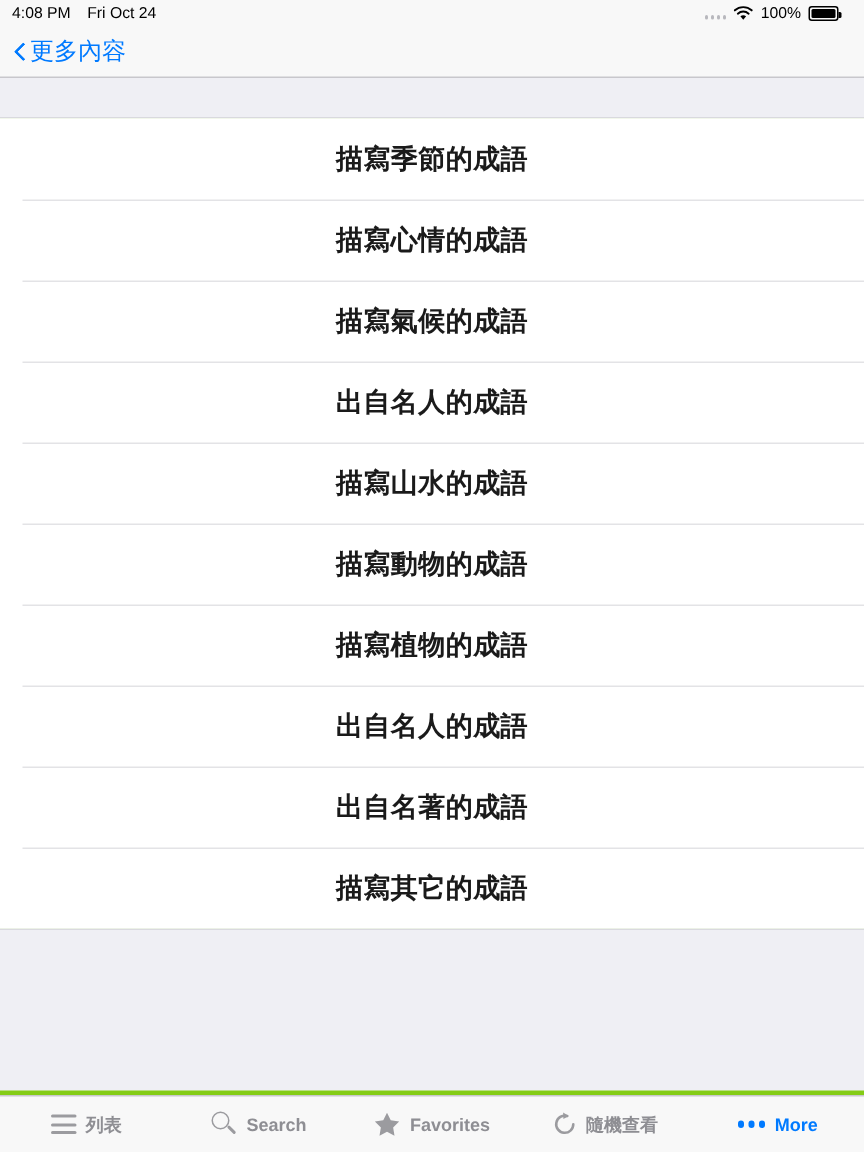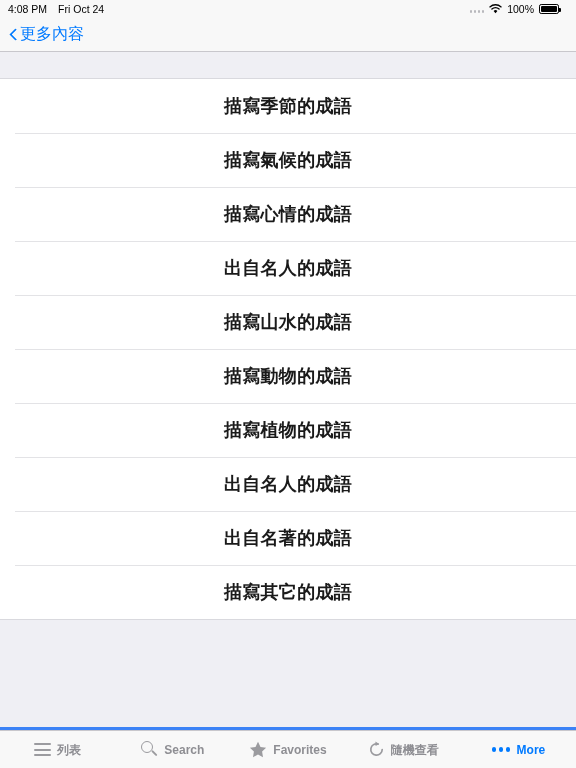--- a/index.html
+++ b/index.html
@@ -75,21 +75,21 @@
     text-align:center;
     font-size:16px;
     font-weight:bold;
     color:#000;
     pointer-events:none;
   }
 
   
   .table-scroll {
     flex:1 1 auto;
-    background:#3b82f6;
+    background:#84cc16;
     overflow:hidden;
     position:relative;
   }
   .section-header {
     height:27px;
     background:#efeff4;
     border-bottom:0.5px solid #d9d9de;
   }
   .rows { background:#ffffff; }
   .row {
@@ -206,24 +206,24 @@
     </div>
   </div>
 
   <div class="table-scroll">
     <div class="section-header"></div>
     <div class="rows">
       <div class="row">
           <span class="row-label">描寫季節的成語</span>
         </div>
       <div class="row">
+          <span class="row-label">描寫心情的成語</span>
+        </div>
+      <div class="row">
           <span class="row-label">描寫氣候的成語</span>
-        </div>
-      <div class="row">
-          <span class="row-label">描寫心情的成語</span>
         </div>
       <div class="row">
           <span class="row-label">出自名人的成語</span>
         </div>
       <div class="row">
           <span class="row-label">描寫山水的成語</span>
         </div>
       <div class="row">
           <span class="row-label">描寫動物的成語</span>
         </div>

